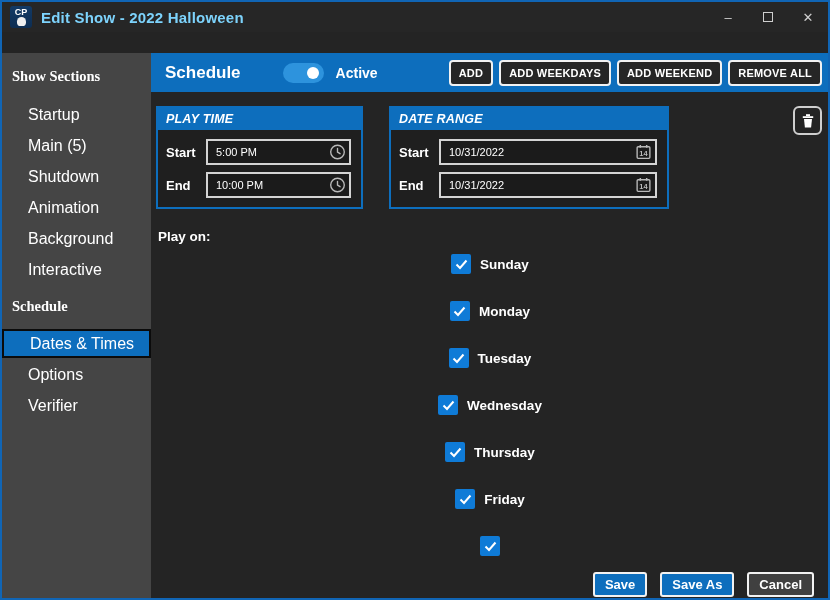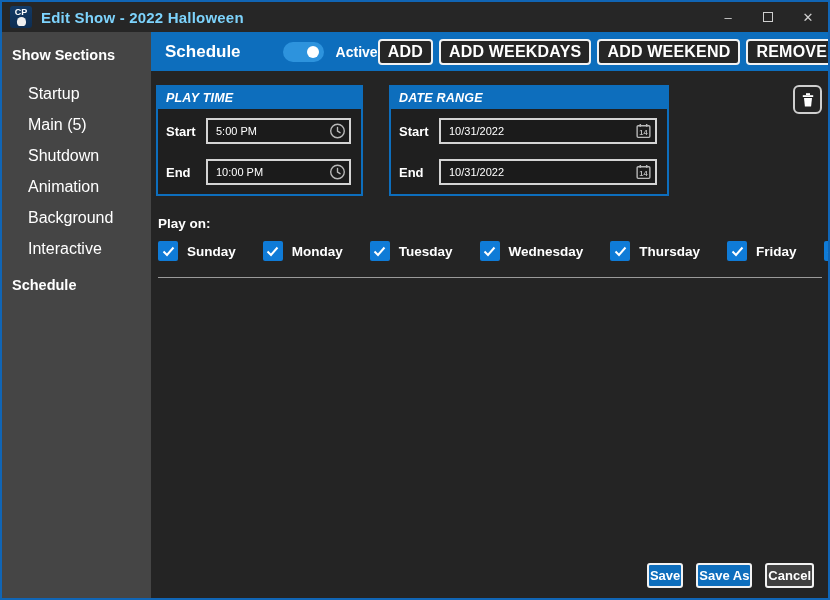--- a/index.html
+++ b/index.html
@@ -1,98 +1,98 @@
 <!DOCTYPE html>
 <html><head>
 <meta charset="utf-8">
 <style>
   * { margin:0; padding:0; box-sizing:border-box; }
   html,body { background:#111; }
   body { font-family:"Liberation Sans", sans-serif; }
   .window{
     width:830px; height:600px; border:2px solid #1065b5;
     background:#242424; display:flex; flex-direction:column;
-    position:relative; overflow:hidden;
+    position:relative; overflow:hidden;gap:21px;
   }
   
   .titlebar{ height:30px; background:#262626; display:flex; align-items:center; flex:0 0 auto; }
   .app-icon{
     width:22px; height:22px; margin-left:8px; border-radius:3px;
     background:linear-gradient(180deg,#123a66 0%,#0d2d52 100%);
     display:flex; flex-direction:column; align-items:center; justify-content:flex-start;
     position:relative; overflow:hidden;
   }
   .app-icon .cp{ color:#fff; font-size:9px; font-weight:bold; line-height:10px; margin-top:1px; letter-spacing:0; }
   .app-icon .bulb{ width:9px; height:9px; background:#eee; border-radius:50% 50% 40% 40%; margin-top:0px; }
   .title-text{ color:#7dd3fc; font-size:15px; margin-left:9px; letter-spacing:.2px;font-weight:bold; }
   .win-controls{ margin-left:auto; display:flex; align-items:center; height:100%; }
   .win-btn{ width:40px; height:100%; display:flex; align-items:center; justify-content:center;
     color:#cfcfcf; font-size:13px; cursor:default; background:transparent; border:none; }
   .max-glyph{ width:10px; height:10px; border:1.4px solid #cfcfcf; display:inline-block; }
   
   .app-body{ flex:1; display:flex; min-height:0; }
   .sidebar{ width:149px; background:#454545; flex:0 0 auto; padding-top:12px; }
-  .side-header{ color:#fff; font-size:14.5px; font-weight:bold; padding-left:10px; height:22px; line-height:22px; }
+  .side-header{ color:#fff; font-size:14.5px; font-weight:bold; padding-left:10px; height:22px; line-height:22px;font-family:Liberation Serif, serif; }
   .side-items{ margin-top:12px; margin-bottom:10px; }
   .side-item{ color:#fff; font-size:16px; height:31px; line-height:31px; padding-left:26px; cursor:default; }
   .side-item.selected{
     background:#0d6ebd; border:2px solid #0b0b0b; height:29px; line-height:25px;
     margin:1px 0;
   }
   
   .main{ flex:1; display:flex; flex-direction:column; min-width:0; }
   .header-bar{
     height:39px; background:#0d6ebd; display:flex; align-items:center;
     padding:0 6px 0 14px; flex:0 0 auto;
   }
   .header-title{ color:#fff; font-size:17px; font-weight:bold; }
   .toggle{ width:41px; height:20px; border-radius:10px; background:#2d93dd; margin-left:42px;
     position:relative; cursor:pointer; flex:0 0 auto; }
   .toggle .knob{ width:12px; height:12px; border-radius:50%; background:#fff; position:absolute; top:4px; right:5px; }
   .toggle-label{ color:#fff; font-size:14px; font-weight:bold; margin-left:12px; }
   .hdr-buttons{ margin-left:auto; display:flex; gap:6px; }
   .hdr-btn{
     background:#262626; color:#fff; border:2px solid #f2f2f2; border-radius:4px;
-    font-family:"Liberation Sans",sans-serif; font-size:16px; font-weight:bold;
+    font-family:"Liberation Sans",sans-serif; font-size:11px; font-weight:bold;
     height:26px; padding:0 8px; letter-spacing:.2px; cursor:pointer; white-space:nowrap;
   }
   
   .content{ flex:1; display:flex; flex-direction:column; padding:14px 6px 10px 5px; min-height:0; }
   .panels-row{ display:flex; align-items:flex-start; }
   .panel{ border:2px solid #0d6ebd; background:#1f1f1f; }
   .panel-head{ background:#0d6ebd; color:#fff; font-weight:bold; font-size:12.5px; height:22px;
     line-height:22px; padding-left:8px; letter-spacing:.2px;font-style:italic; }
   .panel-body{ padding:9px 10px 9px 8px; }
-  .field-row{ display:flex; align-items:center; margin-bottom:15px; }
+  .field-row{ display:flex; align-items:center; margin-bottom:7px; }
   .field-row:last-child{ margin-bottom:0; }
   .field-label{ color:#fff; font-size:13px; font-weight:bold; }
   .pt-panel{ width:207px; }
   .pt-panel .field-label{ width:40px; }
   .dr-panel{ width:280px; margin-left:26px; }
   .dr-panel .field-label{ width:40px; }
   .input-wrap{ position:relative; flex:1; }
   .text-input{
     width:100%; height:26px; background:#1b1b1b; border:2px solid #d4d4d4; color:#fff;
     font-family:"Liberation Sans",sans-serif; font-size:11px; padding:0 26px 0 8px; outline:none;
   }
   .input-icon{ position:absolute; right:5px; top:50%; transform:translateY(-50%); width:17px; height:17px; }
   .trash-btn{
     margin-left:auto; width:29px; height:29px; border:2px solid #cfcfcf; border-radius:6px;
     background:transparent; display:flex; align-items:center; justify-content:center; cursor:pointer;
   }
   .play-on-label{ color:#fff; font-size:13.5px; font-weight:bold; margin:20px 0 0 2px; }
-  .days-row{ display:flex; align-items:center; gap:27px; margin:10px 0 0 2px; flex-wrap:nowrap; }
+  .days-row{ display:flex; align-items:center; gap:27px; margin:10px 0 0 2px; flex-wrap:nowrap;flex-direction:column; }
   .day{ display:flex; align-items:center; gap:9px; cursor:pointer; }
   .checkbox{ width:20px; height:20px; background:#0f7bd7; border-radius:2px;
     display:flex; align-items:center; justify-content:center; flex:0 0 auto; }
   .day-label{ color:#fff; font-size:13.5px; font-weight:bold; white-space:nowrap; }
   .divider{ height:1px; background:#9a9a9a; margin:16px 0 0 2px; }
   .footer{ margin-top:auto; display:flex; justify-content:flex-end; gap:13px; padding-right:8px; }
   .footer-btn{
-    height:25px; padding:0 1px; border:2px solid #f2f2f2; border-radius:3px;
+    height:25px; padding:0 10px; border:2px solid #f2f2f2; border-radius:3px;
     color:#fff; font-family:"Liberation Sans",sans-serif; font-size:13px; font-weight:bold; cursor:pointer;
   }
   .footer-btn.primary{ background:#0d6ebd; }
   .footer-btn.neutral{ background:#404040; }
 </style>
 </head>
 <body>
 
 <div class="window">
 
@@ -121,20 +121,25 @@
       <div class="side-header">Show Sections</div>
       <div class="side-items">
         <div class="side-item">Startup</div>
         <div class="side-item">Main (5)</div>
         <div class="side-item">Shutdown</div>
         <div class="side-item">Animation</div>
         <div class="side-item">Background</div>
         <div class="side-item">Interactive</div>
       </div>
       <div class="side-header">Schedule</div>
+      <div class="side-items">
+        <div class="side-item selected">Dates &amp; Times</div>
+        <div class="side-item">Options</div>
+        <div class="side-item">Verifier</div>
+      </div>
     </div>
 
     <div class="main">
 
       <div class="header-bar">
         <span class="header-title">Schedule</span>
         <div class="toggle">
             <div class="knob"></div>
           </div>
         <span class="toggle-label">Active</span>

